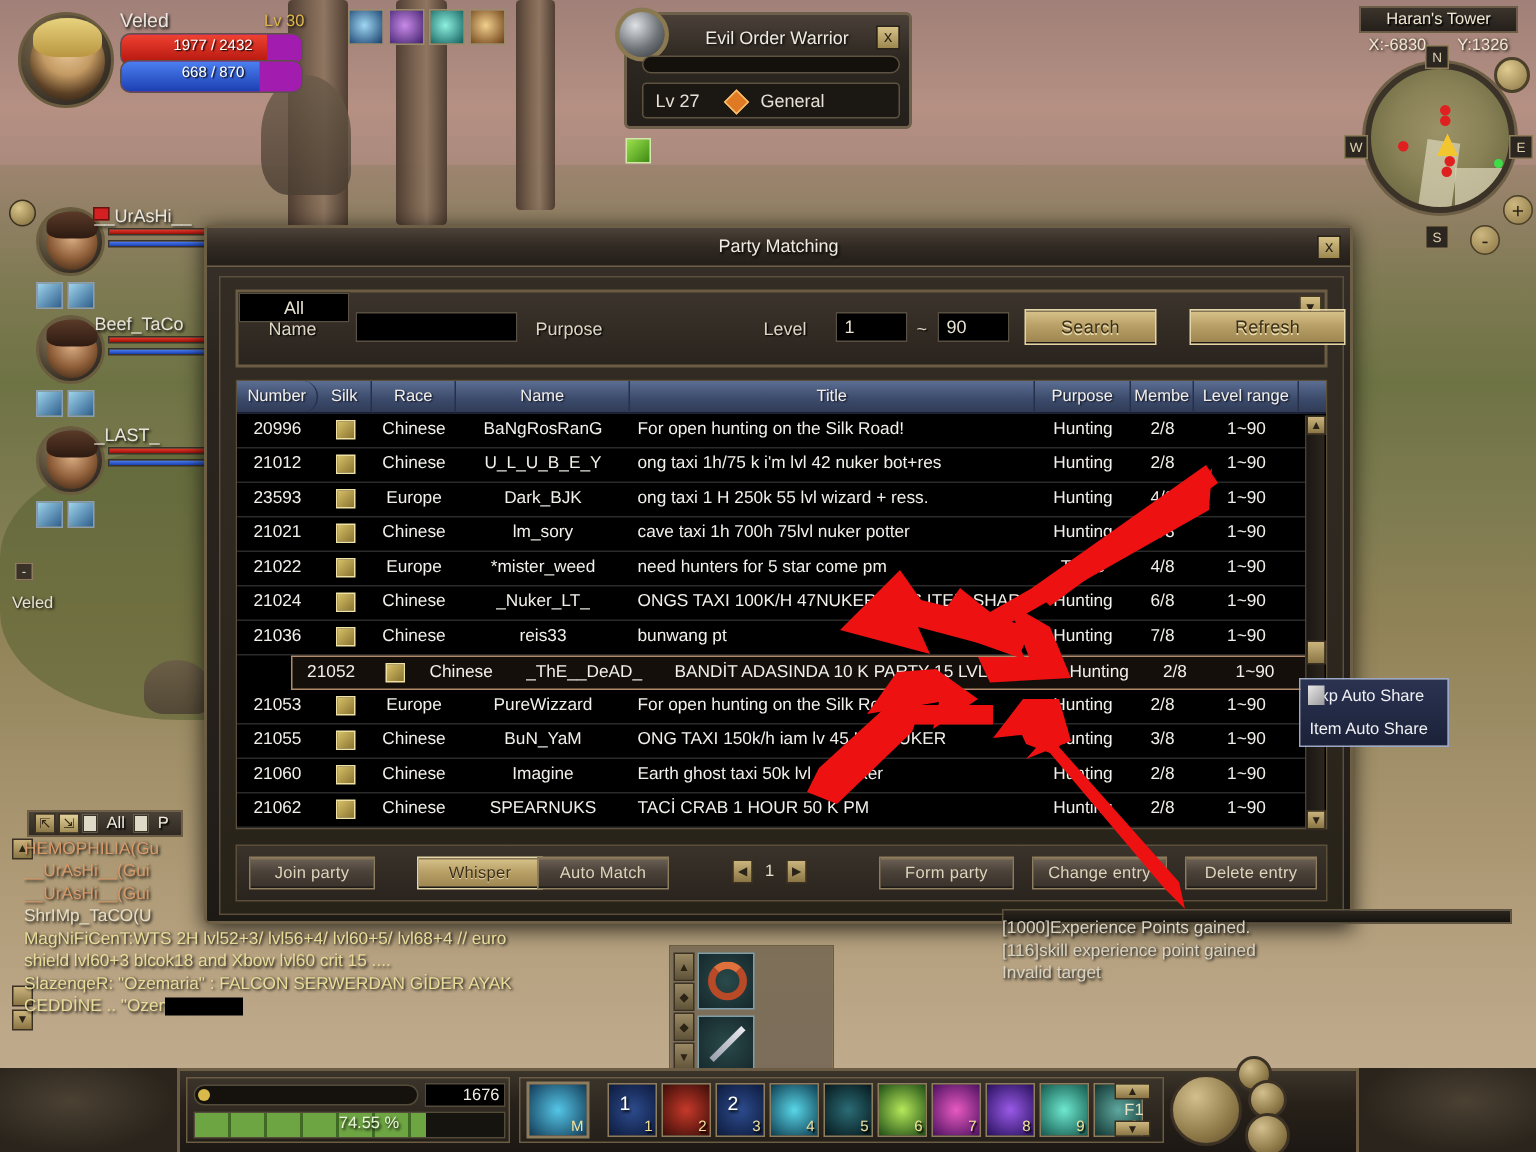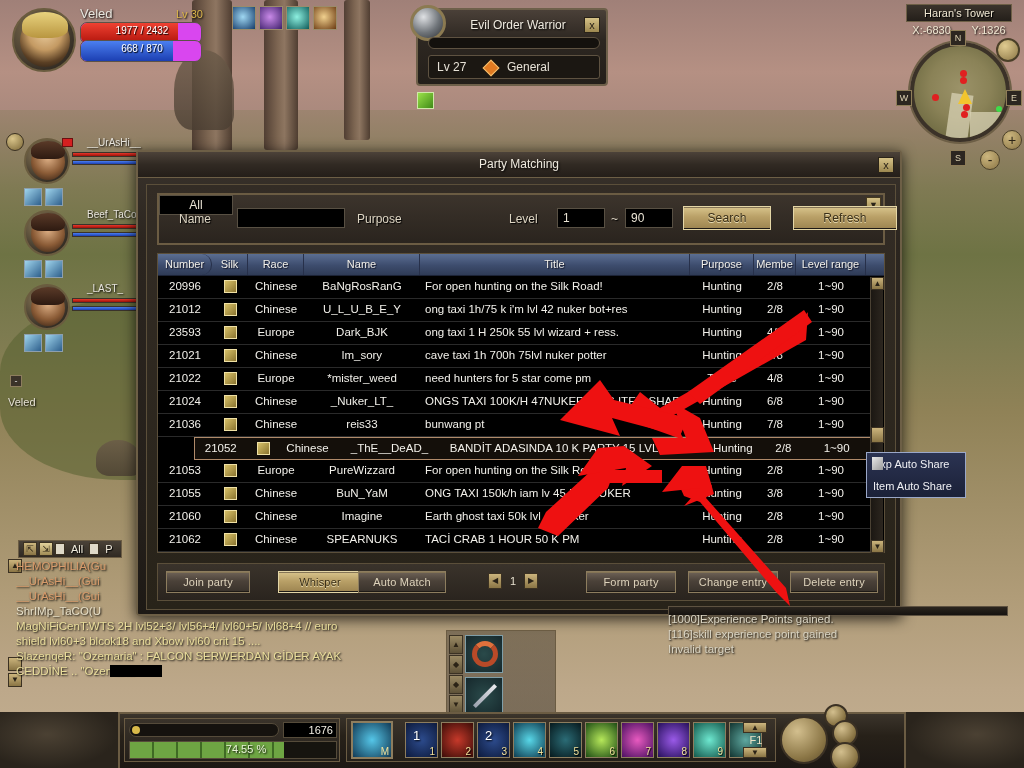--- a/index.html
+++ b/index.html
@@ -46,21 +46,21 @@
     background:radial-gradient(circle at 50% 35%,#e8c99a 0%,#c49a63 40%,#5a3f24 70%,#1a1410 100%);
   }
   .portrait-ring .hair {
     position:absolute; left:8px; top:2px; width:46px; height:26px; border-radius:50% 50% 35% 35%;
     background:linear-gradient(to bottom,#e8d27e,#b99640);
   }
   .pname { position:absolute; left:74px; top:4px; color:#e8e6de; font-size:13px;
     text-shadow:1px 1px 2px #000; }
   .plv { position:absolute; left:170px; top:6px; color:#dcb64a; font-size:11px; text-shadow:1px 1px 2px #000;}
   .bar-wrap { position:absolute; left:74px; height:22px; width:122px;
-    border:1px solid #5c5247; border-radius:7px; background:#d946ef; overflow:hidden; }
+    border:1px solid #5c5247; border-radius:7px; background:#a21caf; overflow:hidden; }
   .bar-fill { height:100%; }
   .bar-txt { position:absolute; width:122px; text-align:center; top:0; line-height:15px;
     color:#fff; font-size:10px; text-shadow:1px 1px 1px #000; }
   #hp-wrap { top:20px; } #mp-wrap { top:38px; }
   #hp-fill { background:linear-gradient(to bottom,#ef4132,#b2150c); }
   #mp-fill { background:linear-gradient(to bottom,#4b7ff0,#1c3fb2); }
 
   .buffbar { position:absolute; left:232px; top:6px; display:flex; gap:3px; }
   .buff { width:24px; height:24px; border:1px solid #9a8b6b; }
 
@@ -112,21 +112,21 @@
 
   
   .pmember { position:absolute; left:10px; width:120px; height:70px; }
   .pm-ring { position:absolute; left:14px; top:2px; width:46px; height:46px; border-radius:50%;
     background:radial-gradient(circle at 35% 30%,#8d7c58,#3a3228 70%,#1d1915);
     border:2px solid #6a5c3f; overflow:hidden; }
   .pm-ring .f { position:absolute; left:5px; top:4px; width:34px; height:36px; border-radius:50%;
     background:radial-gradient(circle at 50% 40%,#dcae84,#8a5b36 55%,#2a1a10); }
   .pm-ring .h { position:absolute; left:5px; top:1px; width:34px; height:18px; border-radius:50% 50% 30% 30%;
     background:linear-gradient(to bottom,#5a3a28,#2d1a11); }
-  .pm-name { position:absolute; left:77px; top:1px; color:#e7e4dc; font-size:10px; text-shadow:1px 1px 2px #000; white-space:nowrap;}
+  .pm-name { position:absolute; left:53px; top:1px; color:#e7e4dc; font-size:12px; text-shadow:1px 1px 2px #000; white-space:nowrap;}
   .pm-hp, .pm-mp { position:absolute; left:62px; height:5px; width:68px; border:1px solid #3a332a; }
   .pm-hp { top:16px; background:linear-gradient(to bottom,#e8382c,#9c1108); }
   .pm-mp { top:24px; background:linear-gradient(to bottom,#4b7ff0,#1c3fb2); }
   .pm-icons { position:absolute; left:14px; top:52px; display:flex; gap:3px; }
   .pm-icons div { width:18px; height:18px; background:linear-gradient(135deg,#9fd4ec,#2e5f8c); border:1px solid #8d9fae; }
   .pm-flag { position:absolute; left:52px; top:2px; width:11px; height:9px; background:#d42020; border:1px solid #6a1010;}
   #leader-lock { position:absolute; left:6px; top:133px; width:18px; height:18px; border-radius:50%;
     background:radial-gradient(circle at 35% 30%,#d9c48a,#7a6636); border:1px solid #3a3020; }
 
   

